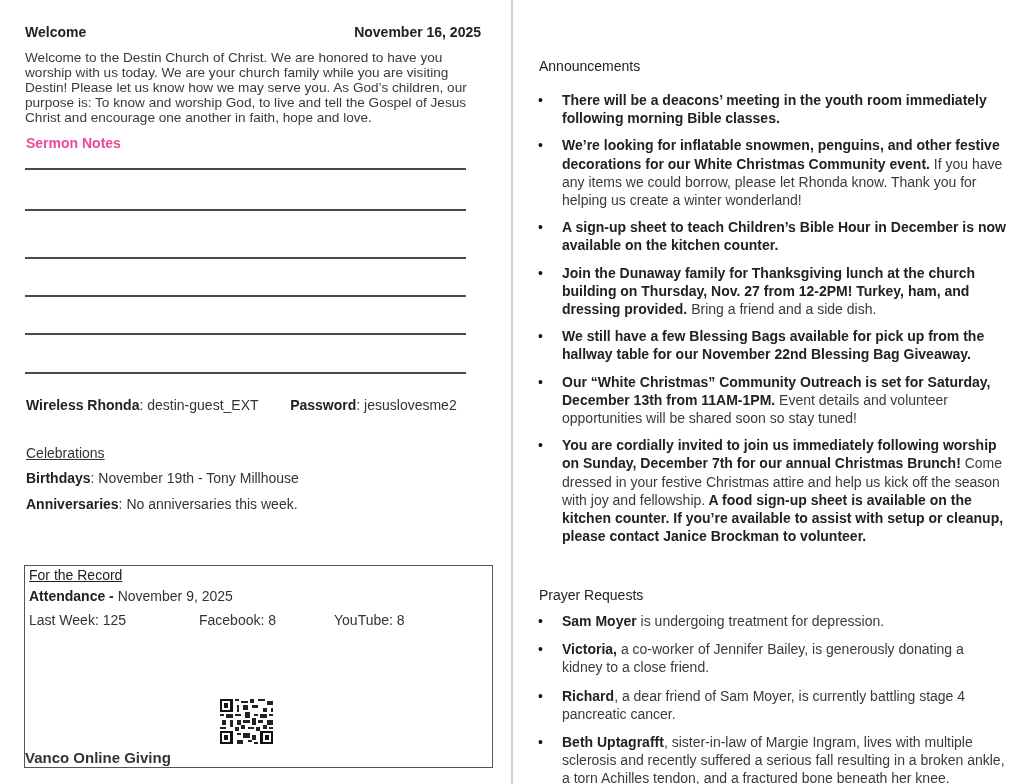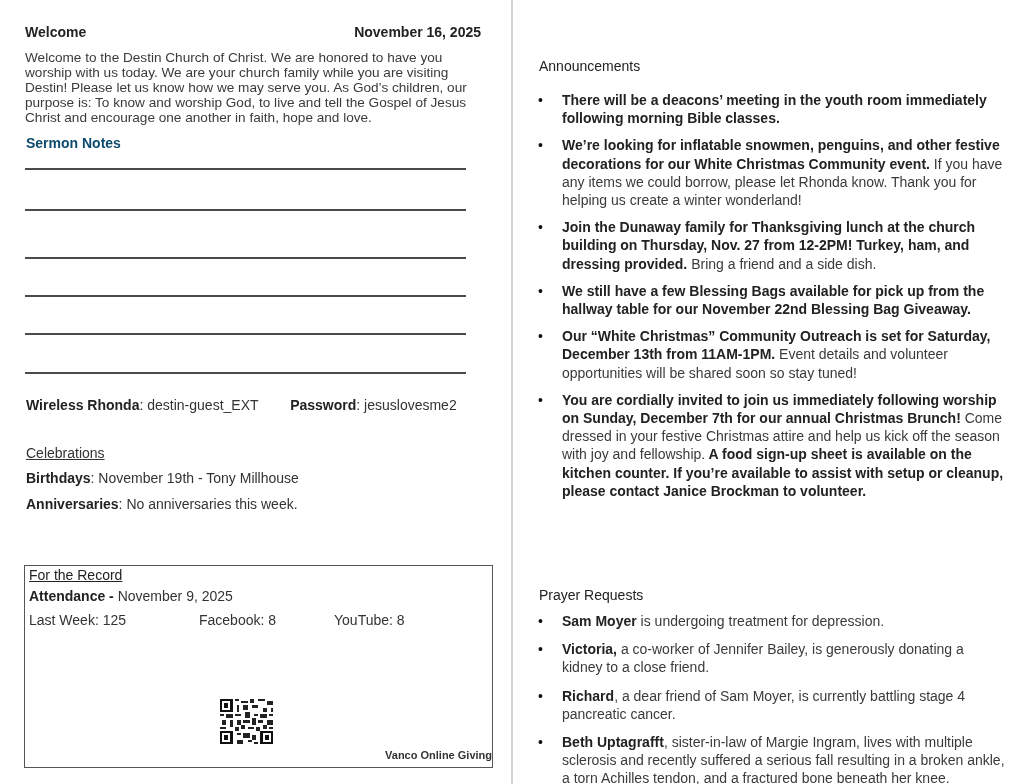--- a/index.html
+++ b/index.html
@@ -5,38 +5,38 @@
   * { box-sizing: border-box; margin: 0; padding: 0; }
   html, body { width: 1024px; height: 784px; background: #ffffff; overflow: hidden; }
   body { font-family: "Liberation Sans", sans-serif; color: #2a2a2a; position: relative; }
   .page { position: absolute; top: 0; height: 784px; }
   .left { left: 0; width: 512px; padding-left: 37px; }
   .right { left: 514px; width: 426px; margin-top: 40px; }
   .divider { position: absolute; left: 511px; top: 0; width: 2px; height: 784px; background: #d4d4d4; }
 
   .hdr { position: absolute; top: 24px; left: 25px; width: 456px; display: flex; justify-content: space-between; font-size: 14px; font-weight: bold; color: #222; }
   .welcome-text { position: absolute; top: 50px; left: 25px; width: 460px; font-size: 13.6px; line-height: 15px; color: #3a3a3a; }
-  .sermon-title { position: absolute; top: 135px; left: 26px; font-size: 14px; font-weight: bold; color: #0c4a6e; }
+  .sermon-title { position: absolute; top: 135px; left: 26px; font-size: 14px; font-weight: bold; color: #ec4899; }
   .note-line { position: absolute; left: 25px; width: 441px; height: 2px; background: #4a4a4a; }
 
   .wifi { position: absolute; top: 397px; left: 26px; font-size: 14px; color: #333; }
   .wifi b { color: #222; }
   .wifi .pw { margin-left: 28px; }
 
   .celeb-title { position: absolute; top: 445px; left: 26px; font-size: 14px; text-decoration: underline; color: #333; }
   .celeb-row { position: absolute; left: 26px; font-size: 14px; color: #333; }
   .celeb-row b { color: #222; }
 
   .record { position: absolute; top: 565px; left: 24px; width: 469px; height: 203px; border: 1.5px solid #555; }
   .record-title { position: absolute; top: 1px; left: 4px; font-size: 14px; text-decoration: underline; color: #222; }
   .attend { position: absolute; top: 22px; left: 4px; font-size: 14px; color: #333; }
   .attend b { color: #222; }
   .stat { position: absolute; top: 46px; font-size: 14px; color: #333; }
   .qr { position: absolute; top: 133px; left: 194px; width: 55px; height: 45px; }
-  .qr-label { position: absolute; top: 183px; left: 0; width: 100%; text-align: right; font-size: 11px; font-weight: bold; color: #333; }
+  .qr-label { position: absolute; top: 183px; left: 0; width: 100%; text-align: left; font-size: 15px; font-weight: bold; color: #333; }
 
   .sec-title { position: absolute; left: 25px; font-size: 14px; color: #222; }
   ul.bullets { position: absolute; left: 24px; width: 470px; list-style: none; }
   ul.bullets li { position: relative; padding-left: 24px; font-size: 14px; line-height: 18.2px; color: #3a3a3a; }
   ul.bullets li::before { content: "•"; position: absolute; left: 0; top: 0; font-size: 14px; color: #111; }
   ul.bullets li .b { font-weight: bold; color: #222; }
   .ann li { margin-bottom: 9px; }
   .pr li { margin-bottom: 10px; }
 </style>
 </head>
@@ -133,20 +133,21 @@
   </div>
 </div>
 
 <div class="divider"></div>
 
 <div class="page right">
   <div class="sec-title" style="top:18px">Announcements</div>
   <ul class="bullets ann" style="top:51px">
     <li><span class="b">There will be a deacons’ meeting in the youth room immediately following morning Bible classes.</span><span></span><span class="b"></span></li>
     <li><span class="b">We’re looking for inflatable snowmen, penguins, and other festive decorations for our White Christmas Community event.</span><span> If you have any items we could borrow, please let Rhonda know. Thank you for helping us create a  winter wonderland!</span><span class="b"></span></li>
+    <li><span class="b">A sign-up sheet to teach Children’s Bible Hour in December is now available on the kitchen counter.</span><span></span><span class="b"></span></li>
     <li><span class="b">Join the Dunaway family for Thanksgiving lunch at the church building on Thursday, Nov. 27 from 12-2PM! Turkey, ham, and dressing provided.</span><span> Bring a friend and a side dish.</span><span class="b"></span></li>
     <li><span class="b">We still have a few Blessing Bags available for pick up from the hallway table for our November 22nd Blessing Bag Giveaway.</span><span></span><span class="b"></span></li>
     <li><span class="b">Our “White Christmas” Community Outreach is set for Saturday, December 13th from 11AM-1PM.</span><span> Event details and volunteer opportunities will be shared soon so stay tuned!</span><span class="b"></span></li>
     <li><span class="b">You are cordially invited to join us immediately following worship on Sunday, December 7th for our annual Christmas Brunch!</span><span> Come dressed in your festive Christmas attire and help us kick off the season with joy and fellowship.</span><span class="b"> A food sign-up sheet is available on the kitchen counter. If you’re available to assist with setup or cleanup, please contact Janice Brockman to volunteer.</span></li>
   </ul>
 
   <div class="sec-title" style="top:547px">Prayer Requests</div>
   <ul class="bullets pr" style="top:572px">
     <li><span class="b">Sam Moyer</span><span> is undergoing treatment for depression.</span></li>
     <li><span class="b">Victoria,</span><span> a co-worker of Jennifer Bailey, is generously donating a kidney to a close friend.</span></li>

